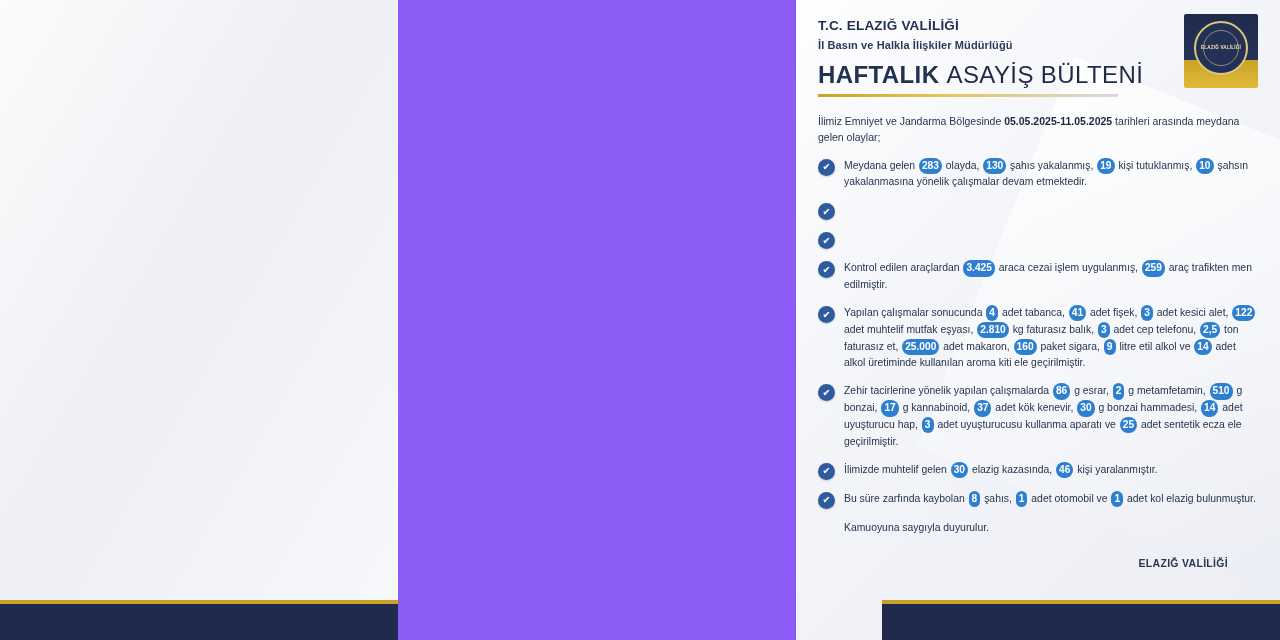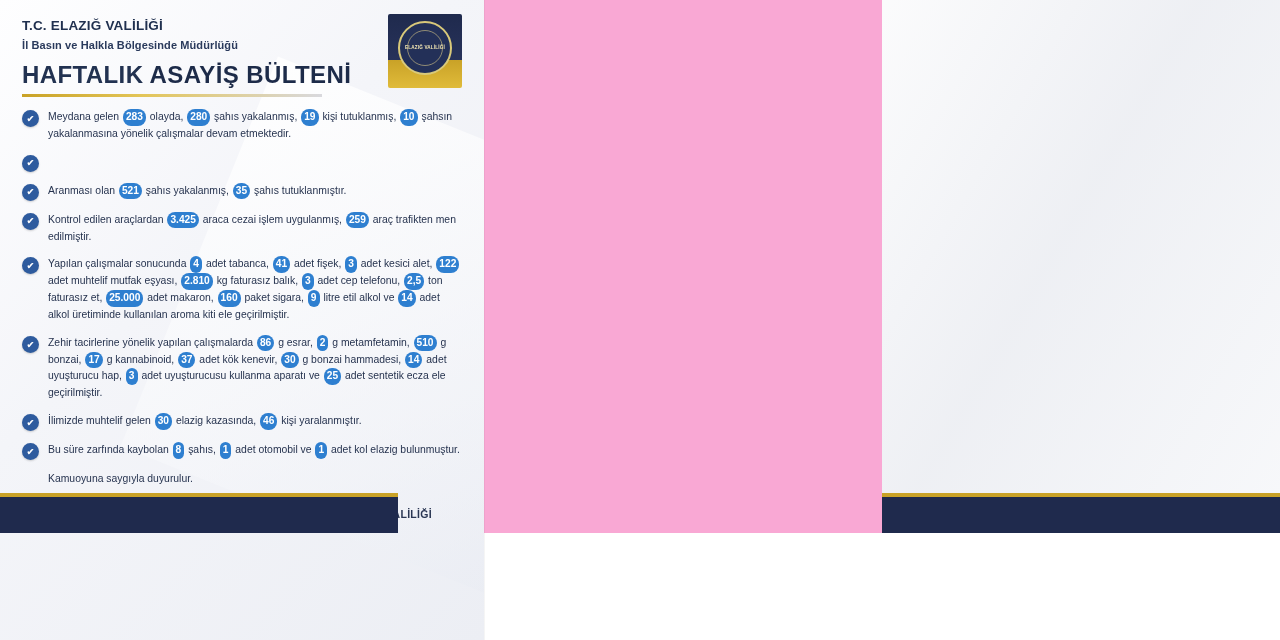--- a/index.html
+++ b/index.html
@@ -4,24 +4,24 @@
 <style>
   html,body{margin:0;padding:0;}
   body{
     width:1280px;height:640px;
     background:#ffffff;
     font-family:"Liberation Sans", sans-serif;
     overflow:hidden;
   }
   .page{
     position:relative;
-    width:1280px;height:533px;
-    background:#f9a8d4;
+    width:1280px;height:640px;
+    background:#8b5cf6;
     display:flex;
-    justify-content:flex-start;
+    justify-content:flex-end;
   }
   .side{
     position:absolute;top:0;bottom:0;width:398px;
     background:#f2f3f6;
   }
   .side.left{left:0;}
   .side.right{right:0;}
   .side:before{
     content:"";position:absolute;inset:0;
     background:linear-gradient(120deg, rgba(255,255,255,.7) 0%, rgba(235,237,242,.6) 45%, rgba(248,249,251,.9) 100%);
@@ -147,45 +147,47 @@
 <div class="page">
   <div class="side left"></div>
   <div class="side right"></div>
 
   <div class="bulletin">
     <div class="content">
 
       <div class="header">
         <div class="h-left">
           <div class="org">T.C. ELAZIĞ VALİLİĞİ</div>
-          <div class="dept">İl Basın ve Halkla Bölgesinde Müdürlüğü</div>
+          <div class="dept">İl Basın ve Halkla İlişkiler Müdürlüğü</div>
           <div class="title">
-            <span>HAFTALIK </span><span class="accent" style="font-weight:bold">ASAYİŞ BÜLTENİ</span>
+            <span>HAFTALIK </span><span class="accent" style="font-weight:normal">ASAYİŞ BÜLTENİ</span>
           </div>
           <div class="title-rule"></div>
         </div>
         <div class="logo">
           <div class="seal">
             <span>ELAZIĞ VALİLİĞİ</span>
           </div>
         </div>
       </div>
 
+      <div class="intro">
+        <span>İlimiz Emniyet ve Jandarma Bölgesinde </span><b>05.05.2025-11.05.2025</b><span> tarihleri arasında meydana gelen olaylar;</span>
+      </div>
 
       <ul class="items" id="items-list">
           <li>
             <span class="check">✔</span>
-            <span class="txt"><span>Meydana gelen </span><span class="num">283</span><span> olayda, </span><span class="num">280</span><span> şahıs yakalanmış, </span><span class="num">19</span><span> kişi tutuklanmış, </span><span class="num">10</span><span> şahsın yakalanmasına yönelik çalışmalar devam etmektedir.</span></span>
-          </li>
-          <li>
-            <span class="check">✔</span>
-          </li>
-          <li>
-            <span class="check">✔</span>
-            <span class="txt"><span>Aranması olan </span><span class="num">521</span><span> şahıs yakalanmış, </span><span class="num">35</span><span> şahıs tutuklanmıştır.</span></span>
+            <span class="txt"><span>Meydana gelen </span><span class="num">283</span><span> olayda, </span><span class="num">130</span><span> şahıs yakalanmış, </span><span class="num">19</span><span> kişi tutuklanmış, </span><span class="num">10</span><span> şahsın yakalanmasına yönelik çalışmalar devam etmektedir.</span></span>
+          </li>
+          <li>
+            <span class="check">✔</span>
+          </li>
+          <li>
+            <span class="check">✔</span>
           </li>
           <li>
             <span class="check">✔</span>
             <span class="txt"><span>Kontrol edilen araçlardan </span><span class="num">3.425</span><span> araca cezai işlem uygulanmış, </span><span class="num">259</span><span> araç trafikten men edilmiştir.</span></span>
           </li>
           <li>
             <span class="check">✔</span>
             <span class="txt"><span>Yapılan çalışmalar sonucunda </span><span class="num">4</span><span> adet tabanca, </span><span class="num">41</span><span> adet fişek, </span><span class="num">3</span><span> adet kesici alet, </span><span class="num">122</span><span> adet muhtelif mutfak eşyası, </span><span class="num">2.810</span><span> kg faturasız balık, </span><span class="num">3</span><span> adet cep telefonu, </span><span class="num">2,5</span><span> ton faturasız et, </span><span class="num">25.000</span><span> adet makaron, </span><span class="num">160</span><span> paket sigara, </span><span class="num">9</span><span> litre etil alkol ve </span><span class="num">14</span><span> adet alkol üretiminde kullanılan aroma kiti ele geçirilmiştir.</span></span>
           </li>
           <li>

